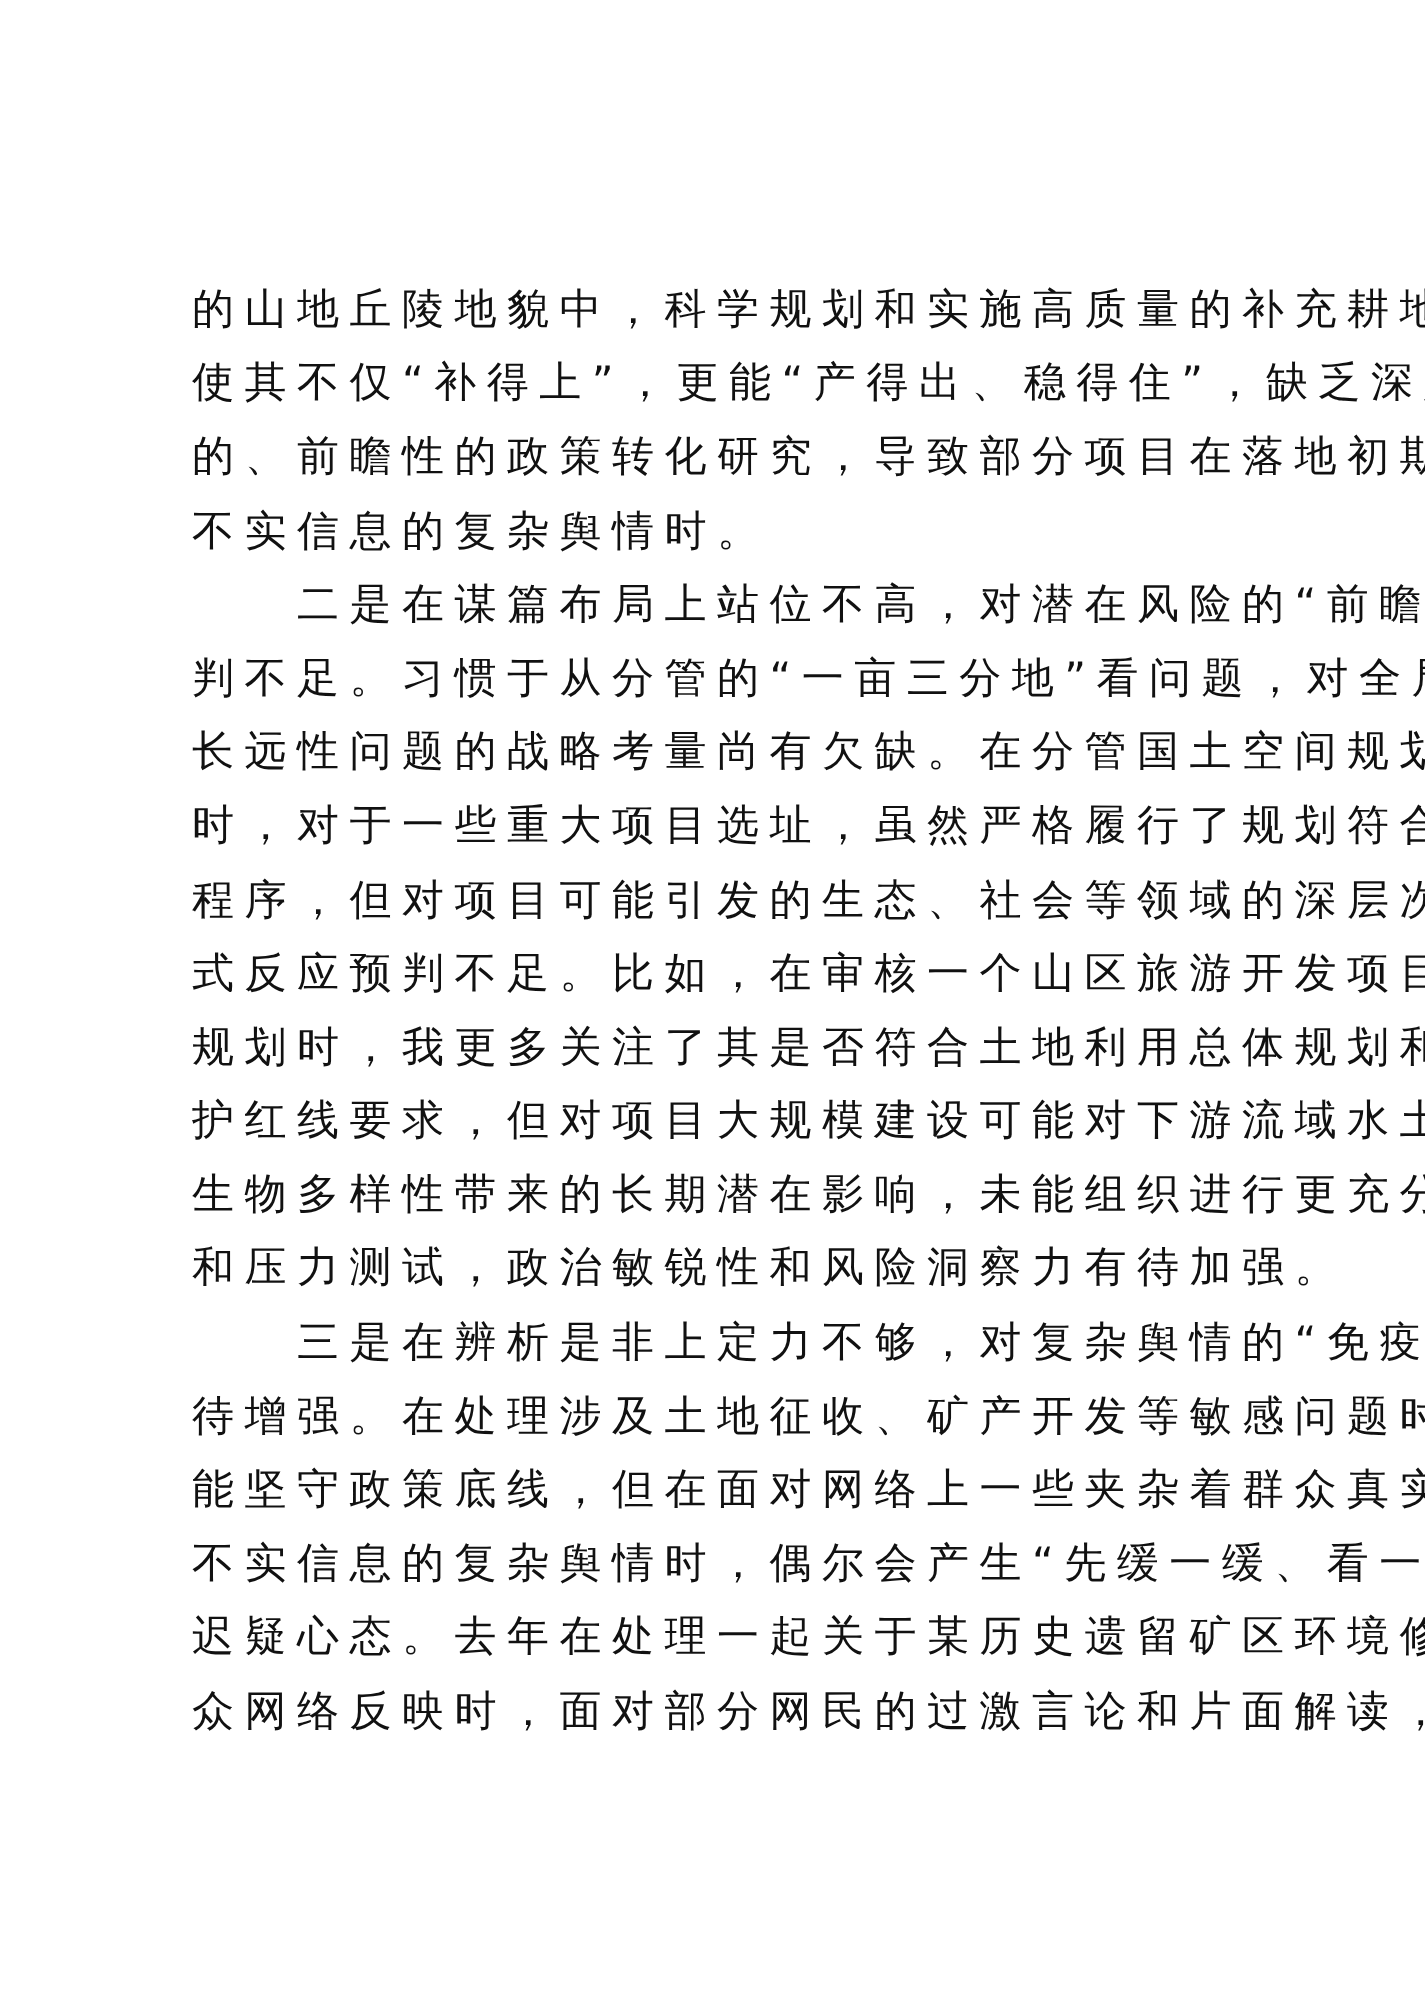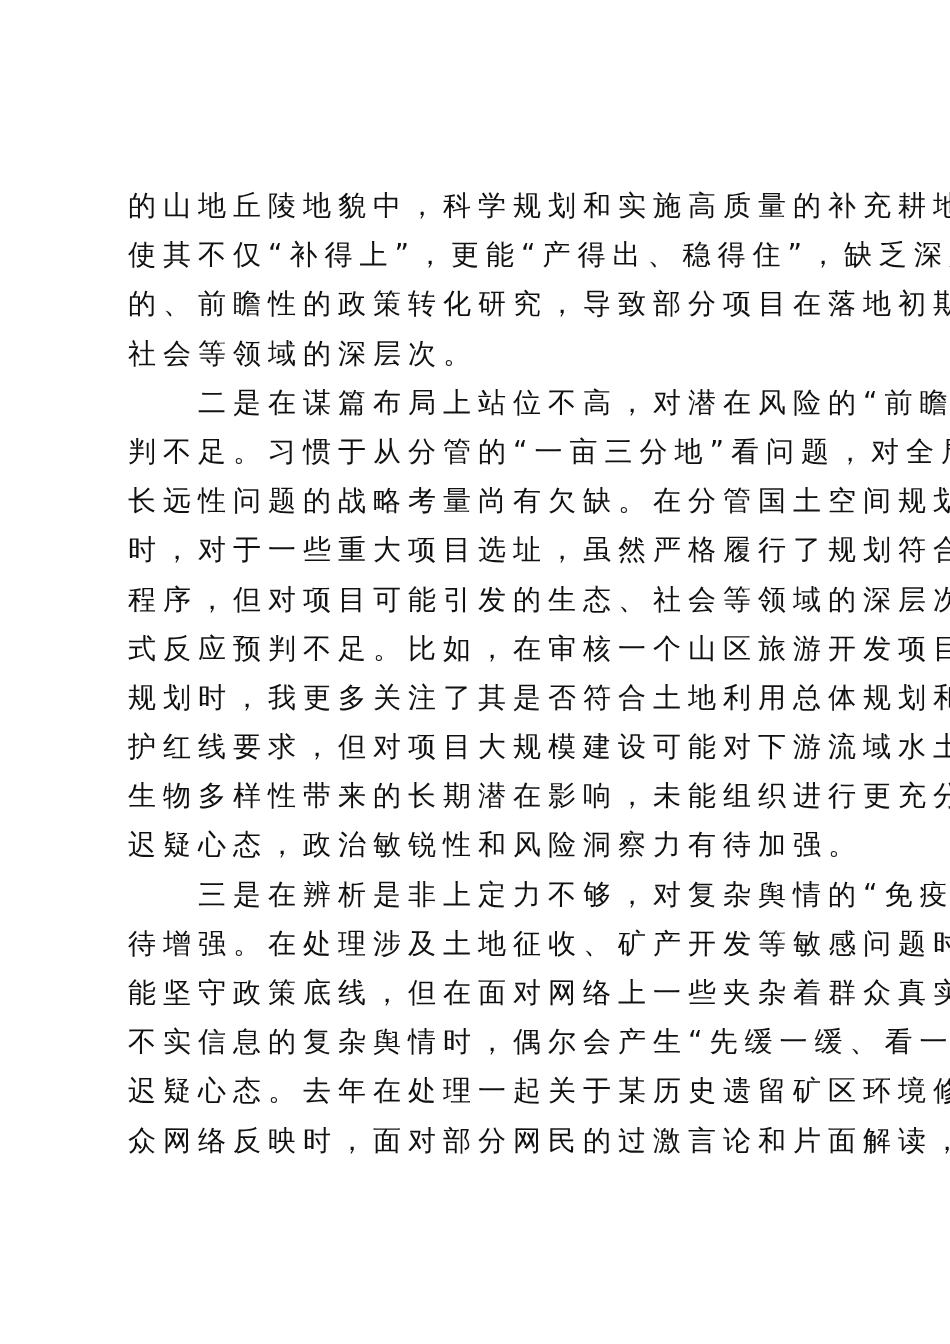--- a/index.html
+++ b/index.html
@@ -45,34 +45,34 @@
 </head>
 <body>
 
 <div class="page">
   <div class="content">
 
     <div>
       <span class="line">的山地丘陵地貌中，科学规划和实施高质量的补充耕地项目，</span>
       <span class="line">使其不仅“补得上”，更能“产得出、稳得住”，缺乏深入</span>
       <span class="line">的、前瞻性的政策转化研究，导致部分项目在落地初期遇到了</span>
-      <span class="line">社会等领域的深层次。</span>
+      <span class="line">不实信息的复杂舆情时。</span>
     </div>
 
     <div>
       <span class="line indent">二是在谋篇布局上站位不高，对潜在风险的“前瞻性”预</span>
       <span class="line">判不足。习惯于从分管的“一亩三分地”看问题，对全局性、</span>
       <span class="line">长远性问题的战略考量尚有欠缺。在分管国土空间规划工作</span>
       <span class="line">时，对于一些重大项目选址，虽然严格履行了规划符合性审查</span>
       <span class="line">程序，但对项目可能引发的生态、社会等领域的深层次、连锁</span>
       <span class="line">式反应预判不足。比如，在审核一个山区旅游开发项目的用地</span>
       <span class="line">规划时，我更多关注了其是否符合土地利用总体规划和生态保</span>
       <span class="line">护红线要求，但对项目大规模建设可能对下游流域水土保持和</span>
       <span class="line">生物多样性带来的长期潜在影响，未能组织进行更充分的论证</span>
-      <span class="line">迟疑心态，政治敏锐性和风险洞察力有待加强。</span>
+      <span class="line">和压力测试，政治敏锐性和风险洞察力有待加强。</span>
     </div>
 
     <div>
       <span class="line indent">三是在辨析是非上定力不够，对复杂舆情的“免疫力”有</span>
       <span class="line">待增强。在处理涉及土地征收、矿产开发等敏感问题时，虽然</span>
       <span class="line">能坚守政策底线，但在面对网络上一些夹杂着群众真实诉求与</span>
       <span class="line">不实信息的复杂舆情时，偶尔会产生“先缓一缓、看一看”的</span>
       <span class="line">迟疑心态。去年在处理一起关于某历史遗留矿区环境修复的群</span>
       <span class="line">众网络反映时，面对部分网民的过激言论和片面解读，我第一</span>
     </div>

